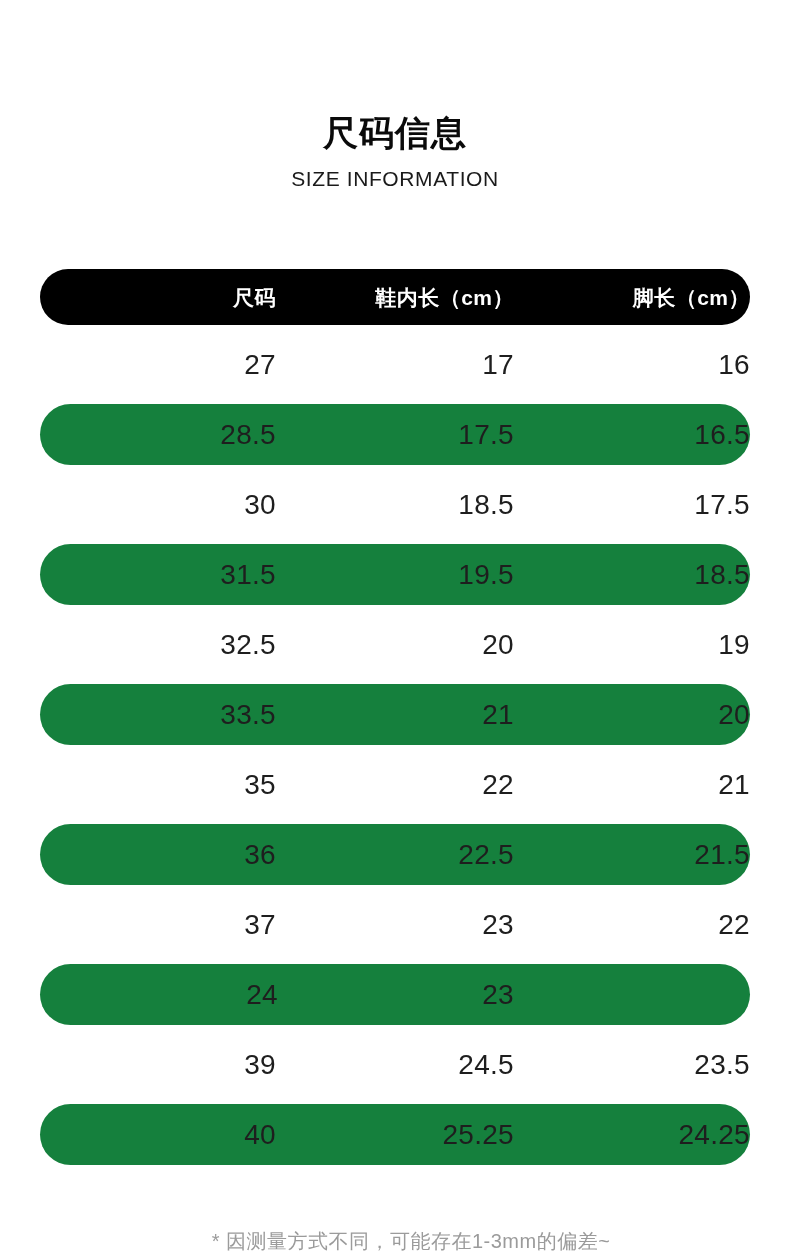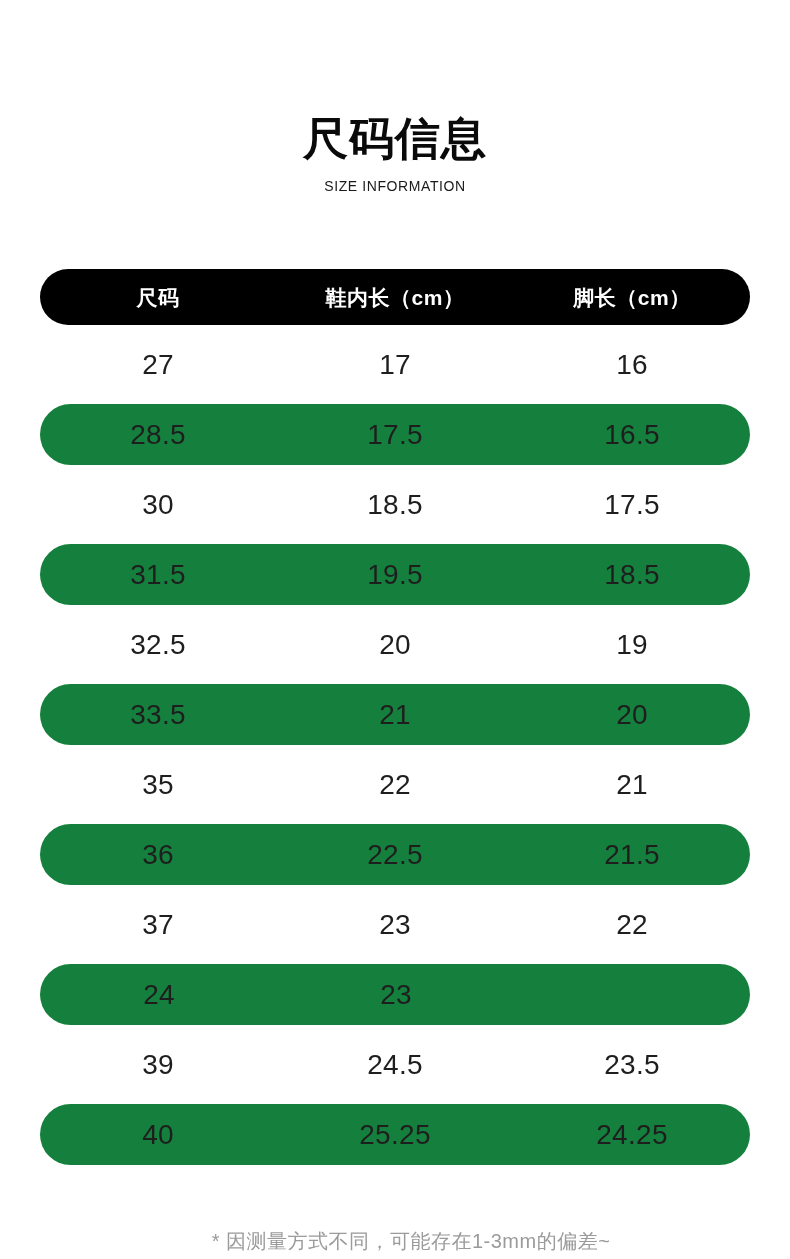--- a/index.html
+++ b/index.html
@@ -24,30 +24,30 @@
 
   
   .titles {
     position: absolute;
     top: 114px;
     left: 0;
     width: 790px;
     text-align: center;
   }
   .main-title {
-    font-size: 45px;
+    font-size: 35px;
     font-weight: 700;
     line-height: 1.1;
     letter-spacing: 1px;
     color: #0a0a0a;
     margin: 0;
   }
   .sub-title {
     margin: 14px 0 0 0;
-    font-size: 14px;
+    font-size: 21px;
     font-weight: 400;
     letter-spacing: 0.6px;
     color: #1a1a1a;
   }
 
   
   .size-table {
     position: absolute;
     top: 269px;
     left: 40px;
@@ -83,21 +83,21 @@
     background: #15803d;
   }
   .data-row .cell {
     color: #1e1e1e;
     font-size: 28px;
     font-weight: 400;
     letter-spacing: 0.3px;
   }
 
   .cell {
-    text-align: center;
+    text-align: right;
     line-height: 1;
     white-space: nowrap;
   }
   
   .col-0 { width: 236px; }
   .col-1 { width: 238px; }
   .col-2 { width: 236px; }
 
   
   .footnote {

